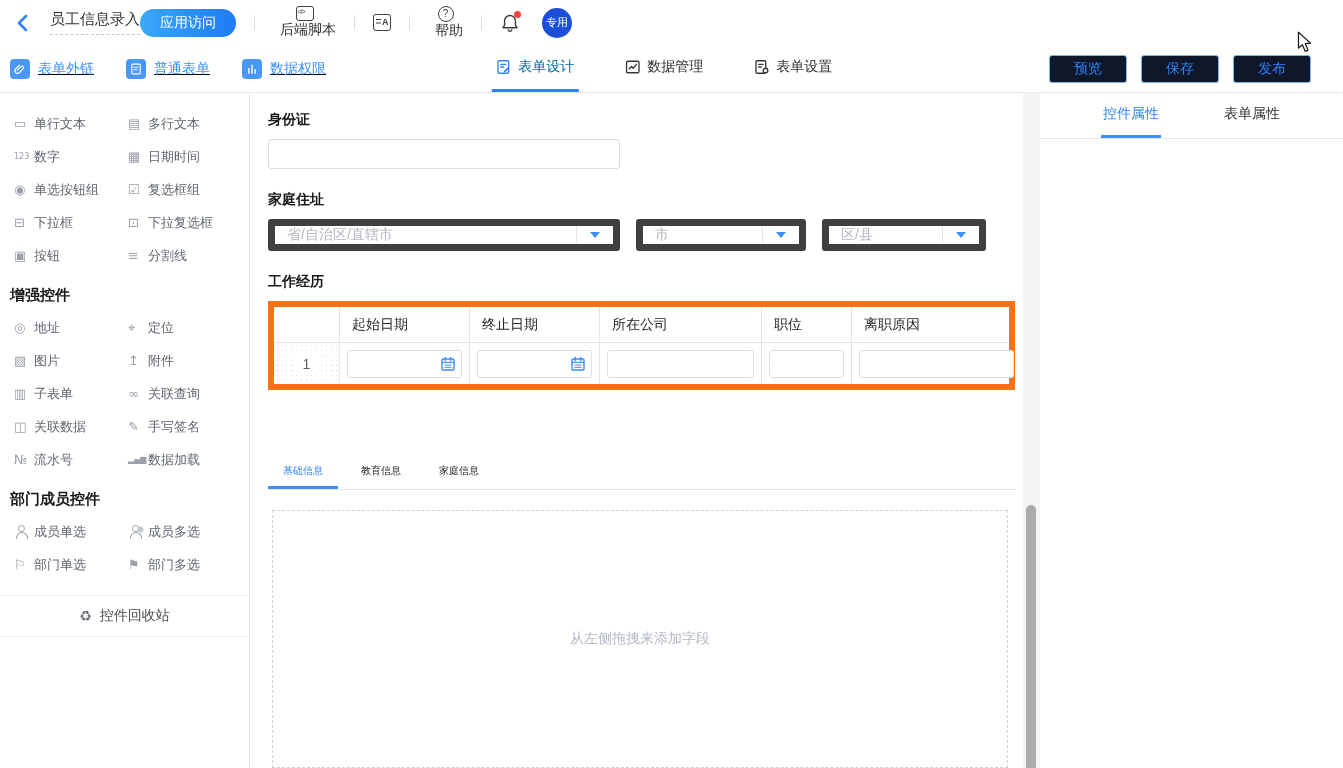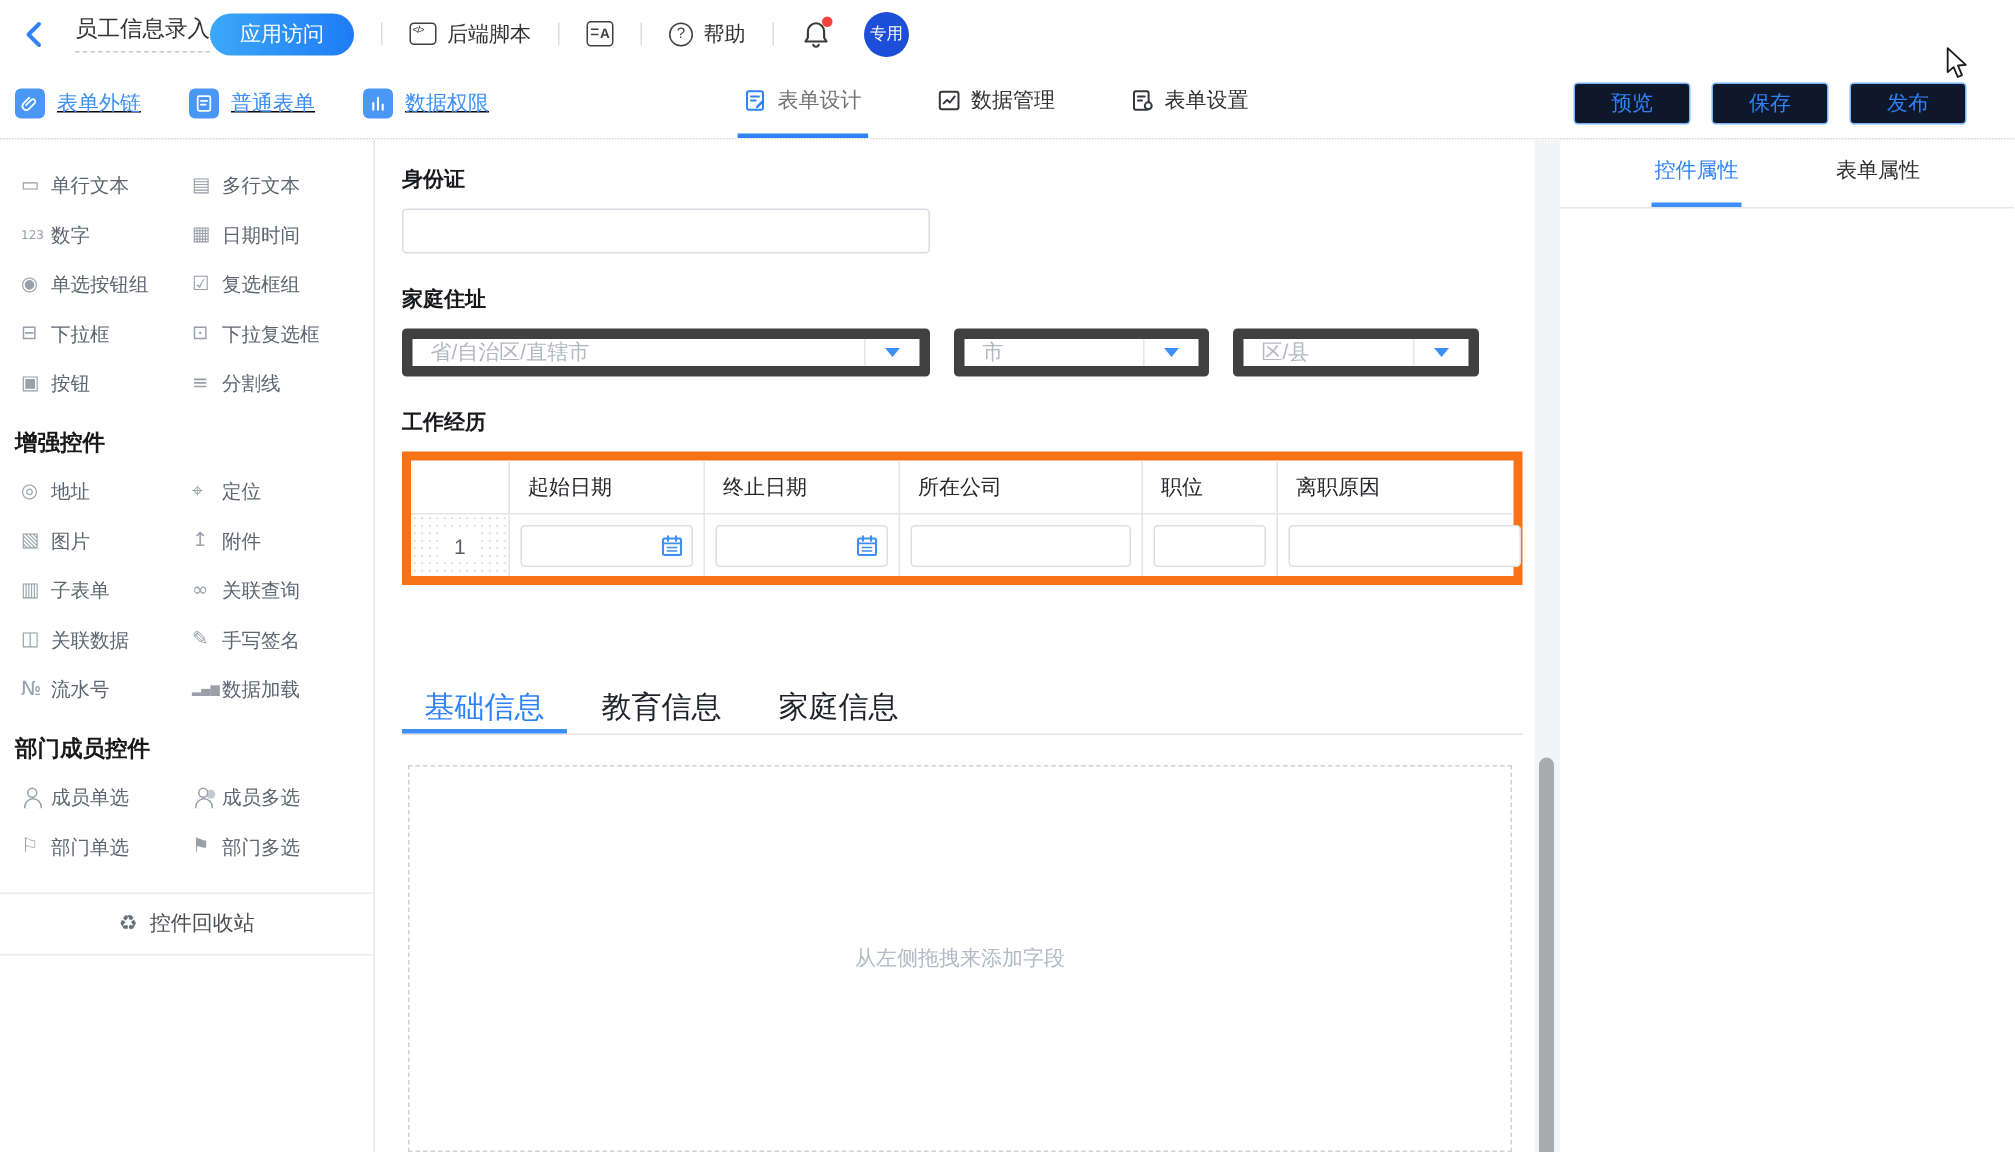--- a/index.html
+++ b/index.html
@@ -9,21 +9,21 @@
 
   
   .topbar { height:45px; display:flex; align-items:center; justify-content:flex-start; padding:0 18px 0 14px; background:#fff; }
   .tb-left { display:flex; align-items:center; }
   .back-btn { width:22px; height:22px; cursor:pointer; display:flex; align-items:center; }
   .page-title { margin-left:14px; font-size:15px; color:#303133; padding-bottom:5px; border-bottom:1px dashed #c8c8c8; cursor:text; }
   .tb-right { display:flex; align-items:center; }
   .pill { height:28px; padding:0 20px; border:none; border-radius:15px; color:#fff; font-size:14px;
     background:linear-gradient(90deg,#3ba8f8,#1e7bf6); cursor:pointer; }
   .vsep { width:1px; height:15px; background:#dcdee2; margin:0 18px; }
-  .chip-btn { display:flex; align-items:center; font-size:14px; color:#303133; cursor:pointer; }
+  .chip-btn { display:flex; align-items:center; font-size:14px; color:#303133; cursor:pointer;flex-direction:column; }
   .chip-btn > span + span { margin-left:7px; }
   .code-chip { width:18px; height:15px; border:1.4px solid #404040; border-radius:3px; position:relative; display:inline-block; }
   .code-chip::after { content:"\3c/\3e"; position:absolute; left:1px; top:1px; font-size:7px; color:#404040; letter-spacing:-1px; }
   .lang-chip { width:18px; height:17px; border:1.4px solid #404040; border-radius:3px; position:relative; display:inline-block; cursor:pointer; }
   .lang-chip::before { content:""; position:absolute; left:2px; top:4px; width:5px; height:1.4px; background:#404040; box-shadow:0 3.5px 0 #404040; }
   .lang-chip::after { content:"A"; position:absolute; right:1.5px; top:2px; font-size:9px; font-weight:bold; color:#404040; }
   .help-circle { width:16px; height:16px; border:1.4px solid #404040; border-radius:50%; position:relative; display:inline-block; }
   .help-circle::after { content:"?"; position:absolute; left:4.2px; top:1px; font-size:10px; color:#404040; }
   .bell { position:relative; width:22px; height:22px; cursor:pointer; margin-right:20px; }
   .bell .dot { position:absolute; right:1px; top:-1px; width:7px; height:7px; border-radius:50%; background:#f4433a; }
@@ -34,21 +34,21 @@
   .toolbar { height:48px; position:relative; display:flex; align-items:center; justify-content:space-between;
     padding:0 32px 0 10px; border-bottom:1px dotted #d2d5da; background:#fff; }
   .tl-left { display:flex; align-items:center;text-decoration:underline; }
   .tool-link { display:flex; align-items:center; margin-right:32px; cursor:pointer; font-size:14px; color:#3d8ef7; }
   .tool-link .sq { width:20px; height:20px; border-radius:4px; background:#4a97f6; margin-right:8px;
     display:flex; align-items:center; justify-content:center; }
   .tl-tabs { position:absolute; left:50%; top:0; transform:translateX(-52%); height:100%; display:flex; align-items:stretch; }
   .vtab { display:flex; align-items:center; padding:0 4px; margin:0 21px; font-size:14px; color:#303133; cursor:pointer;
     border-bottom:3px solid transparent; }
   .vtab svg { margin-right:7px; }
-  .vtab.active { color:#737373; border-bottom-color:#2f82f7; }
+  .vtab.active { color:#0369a1; border-bottom-color:#2f82f7; }
   .tl-right { display:flex; align-items:center; }
   .o-btn { width:78px; height:28px; margin-left:14px; background:#0f172a; border:1px solid #79b5f8; border-radius:3px;
     color:#2f82f7; font-size:14px; cursor:pointer; }
 
   
   .main { display:flex; height:675px; }
 
   
   .sidebar { width:250px; border-right:1px solid #e6e7e9; padding-top:14px; background:#fff; flex:none; }
   .sec-title { font-size:15px; font-weight:bold; color:#17181a; margin:14px 0 6px 10px; }
@@ -95,21 +95,21 @@
   .wrow.body .c0 { background-image:radial-gradient(#d8dbe0 0.8px, transparent 0.9px); background-size:5px 5px; padding:0; }
   .row-num { background:#fff; padding:1px 10px; color:#5a5e66; font-size:14px; }
   .cell-input { width:100%; height:28px; border:1px solid #dcdfe5; border-radius:3px; background:#fff; outline:none; padding:0 6px; font-size:13px; color:#303133; }
   .date-wrap { position:relative; width:100%; }
   .date-wrap input { padding-right:24px; }
   .date-wrap svg { position:absolute; right:6px; top:6px; }
 
   
   .w-tabs { margin-top:66px; width:747px; }
   .ctab-bar { display:flex; border-bottom:1px solid #e3e5e9; height:34px; }
-  .ctab { padding:0 15px; margin-right:8px; font-size:20px; color:#1f2329; display:flex; align-items:center; cursor:pointer;
+  .ctab { padding:0 15px; margin-right:8px; font-size:10px; color:#1f2329; display:flex; align-items:center; cursor:pointer;
     border-bottom:3px solid transparent; }
   .ctab.active { color:#2f82f7; border-bottom-color:#3d8ef7; }
   .dropzone { margin-top:20px; margin-left:4px; width:736px; height:258px; border:1px dashed #cfd2d8;
     display:flex; align-items:center; justify-content:center; }
   .dropzone span { font-size:14px; color:#b3bac6; }
 
   
   .rpanel { flex:1; background:#fff; }
   .rtab-bar { height:46px; display:flex; justify-content:space-evenly; border-bottom:1px solid #e4e6ea; }
   .rtab { font-size:14px; color:#303133; display:flex; align-items:center; cursor:pointer; border-bottom:3px solid transparent; padding:0 2px; }

